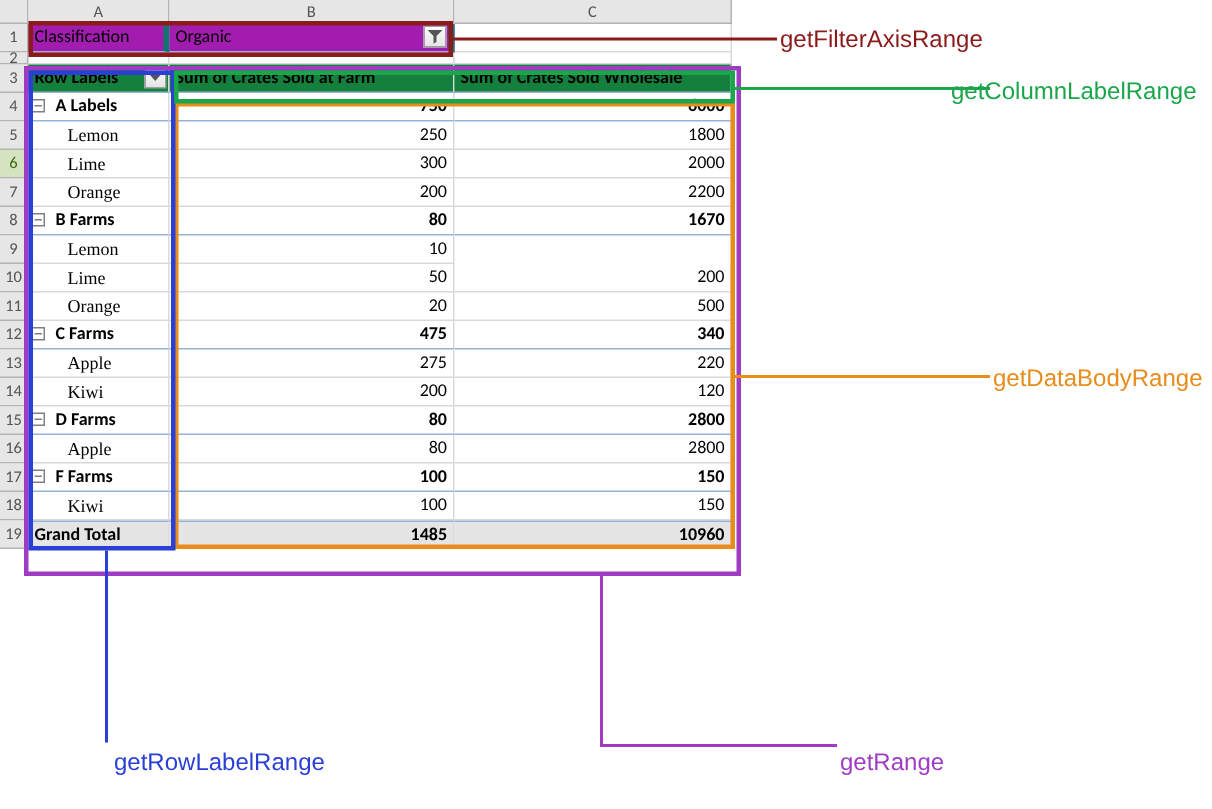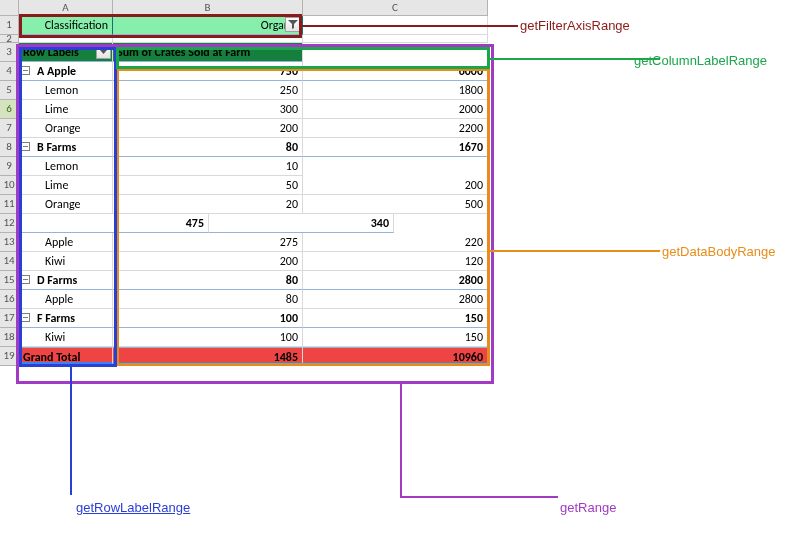--- a/index.html
+++ b/index.html
@@ -17,21 +17,21 @@
   
   .row { display: flex; height: 19px; }
   .row .rh { width: 19px; background: #e6e6e6; border-right: 1px solid #b3b3b3; border-bottom: 1px solid #b3b3b3; text-align: center; font-size: 11px; color: #555; line-height: 18px; }
   .row .rh.sel { background: #d5e3c1; color: #3a6b0a; }
   .row .cell { border-right: 1px solid #d9d9d9; border-bottom: 1px solid #d9d9d9; padding: 2px 4px; line-height: 14px; overflow: hidden; white-space: nowrap; }
   .row .cA { width: 94px; }
   .row .cB { width: 190px; }
   .row .cC { width: 185px; }
   
   
-  .r1 .cA, .r1 .cB { background: #86efac; border-bottom: 1px solid #95b3d7; border-right: 1px solid #0f766e; text-align: right; }
+  .r1 .cA, .r1 .cB { background: #a21caf; border-bottom: 1px solid #95b3d7; border-right: 4px solid #0f766e; }
   .r1 .cB { position: relative; }
   .filterbtn { position: absolute; right: 1px; top: 1px; width: 16px; height: 15px; border: 1px solid #a0a0a0; background: linear-gradient(#fdfdfd,#e4e4e4); }
   .filterbtn svg { width: 14px; height: 13px; }
   
   
   .r2 { height: 8px; } .r2 .rh { line-height: 7px;} .r2 .cell{border-bottom:1px solid #d9d9d9;}
   
   
   .r3 .cA, .r3 .cB, .r3 .cC { background: #15803d; border-bottom: 1px solid #95b3d7; font-weight: bold; }
   .r3 .cA { position: relative; }
@@ -39,42 +39,42 @@
   .ddbtn svg { width: 13px; height: 13px; }
   
   
   .groupRow .cell { font-weight: bold; border-bottom: 1px solid #95b3d7; }
   .groupRow .cA { position: relative; }
   .expander { position: absolute; left: 2px; top: 4px; width: 9px; height: 9px; border: 1px solid #808080; background: #fff; }
   .expander::before, .expander::after { content: ''; position: absolute; background: #808080; }
   .expander::before { left: 1px; right: 1px; top: 3px; height: 1px; }
   .groupRow .cA span.lbl { margin-left: 14px; }
   
-  .childRow .cA span.lbl { margin-left: 22px; }
+  .childRow .cA span.lbl { margin-left: 22px; font-family: Liberation Serif, serif; }
   .childRow .cell { border-bottom: 1px solid #d9d9d9; }
   
   .num { text-align: right; padding-right: 6px; }
   
-  .grandRow .cell { background: #ef4444; font-weight: bold; border-top: 1px solid #95b3d7; border-bottom: 4px solid #3b82f6; }
+  .grandRow .cell { background: #e5e5e5; font-weight: bold; border-top: 1px solid #95b3d7; border-bottom: 1px solid #3b82f6; }
   
   
   .box { position: absolute; border: 3px solid; pointer-events: none; }
   .box-filter { border-color: #8b1a1a; left: 19px; top: 14px; width: 283px; height: 24px; }
   .box-rowlabel { border-color: #2a3fd6; left: 19px; top: 47px; width: 98px; height: 320px; }
   .box-collabel { border-color: #1ca64c; left: 116px; top: 47px; width: 374px; height: 22px; }
   .box-databody { border-color: #e88c1a; left: 116px; top: 68px; width: 374px; height: 298px; }
   .box-range { border-color: #a03cc4; left: 16px; top: 44px; width: 478px; height: 340px; }
   
   
-  .albl { position: absolute; font-family: "Segoe UI", Arial, sans-serif; font-size: 13px; }
+  .albl { position: absolute; font-family: "Segoe UI", Arial, sans-serif; font-size: 16px; }
   .albl.filter { color: #8b1a1a; left: 520px; top: 18px; }
   .albl.collbl { color: #1ca64c; left: 634px; top: 53px; }
   .albl.databody { color: #e88c1a; left: 662px; top: 244px; }
   .albl.range { color: #a03cc4; left: 560px; top: 500px; }
-  .albl.rowlbl { color: #2a3fd6; left: 76px; top: 500px; text-decoration: underline; }
+  .albl.rowlbl { color: #2a3fd6; left: 76px; top: 500px; }
   
   
   .lead { position: absolute; background: currentColor; }
   .lead.h { height: 2px; }
   .lead.v { width: 2px; }
   
 </style>
 </head>
 <body>
 
@@ -111,26 +111,27 @@
     <div class="rh">3</div>
     <div class="cell cA">
       <span>Row Labels</span>
       <div class="ddbtn">
         <svg viewBox="0 0 13 13">
             <path d="M3 5l3.5 4L10 5z" fill="#555"></path>
           </svg>
       </div>
     </div>
     <div class="cell cB">Sum of Crates Sold at Farm</div>
+    <div class="cell cC">Sum of Crates Sold Wholesale</div>
   </div>
 
   <div id="datarows">
       <div class="row groupRow">
         <div class="rh">4</div>
-        <div class="cell cA"><div class="expander"></div><span class="lbl">A Apple</span></div>
+        <div class="cell cA"><div class="expander"></div><span class="lbl">A Labels</span></div>
         <div class="cell cB num">750</div>
         <div class="cell cC num">6000</div>
       </div>
       <div class="row childRow">
         <div class="rh">5</div>
         <div class="cell cA"><span class="lbl">Lemon</span></div>
         <div class="cell cB num">250</div>
         <div class="cell cC num">1800</div>
       </div>
       <div class="row childRow">
@@ -163,20 +164,21 @@
         <div class="cell cC num">200</div>
       </div>
       <div class="row childRow">
         <div class="rh">11</div>
         <div class="cell cA"><span class="lbl">Orange</span></div>
         <div class="cell cB num">20</div>
         <div class="cell cC num">500</div>
       </div>
       <div class="row groupRow">
         <div class="rh">12</div>
+        <div class="cell cA"><div class="expander"></div><span class="lbl">C Farms</span></div>
         <div class="cell cB num">475</div>
         <div class="cell cC num">340</div>
       </div>
       <div class="row childRow">
         <div class="rh">13</div>
         <div class="cell cA"><span class="lbl">Apple</span></div>
         <div class="cell cB num">275</div>
         <div class="cell cC num">220</div>
       </div>
       <div class="row childRow">

